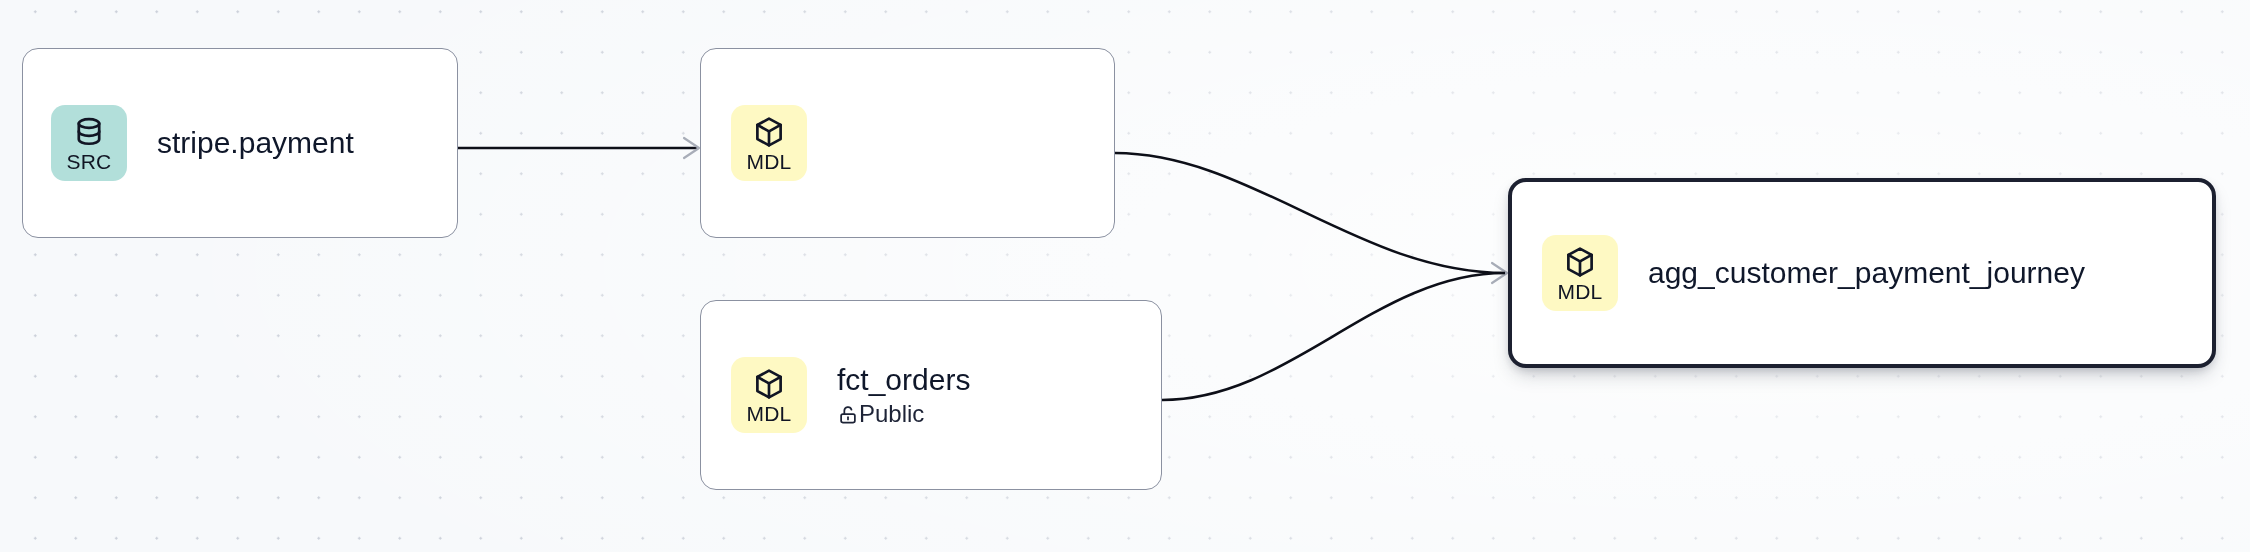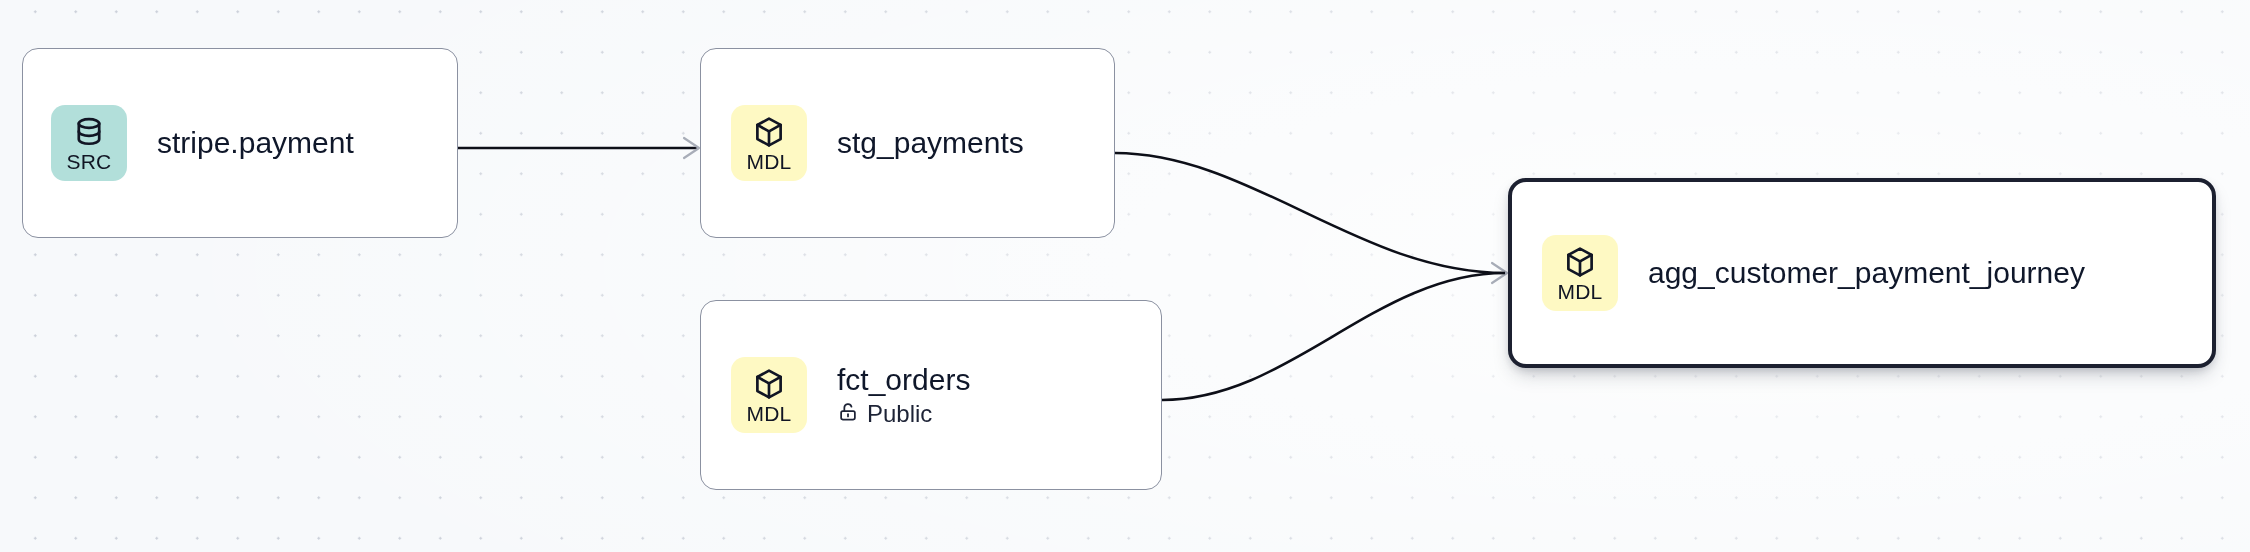--- a/index.html
+++ b/index.html
@@ -105,22 +105,21 @@
   }
   .node-title {
     font-size: 30px;
     line-height: 1.05;
     color: #0f172a;
     white-space: nowrap;
     font-family: "Liberation Sans", sans-serif;
   }
   .node-meta {
     display: flex;
-    align-items: flex-start;
-    gap: 8px;
+    align-items: flex-end;
     font-size: 24px;
     line-height: 1.05;
     color: #1d2336;
     white-space: nowrap;
   }
   .node-meta svg { display: block; flex: 0 0 auto; }
 </style>
 </head>
 <body>
 
@@ -160,23 +159,20 @@
   </div>
 
   <div class="node" style="left:700px; top:48px; width:415px; height:190px; padding-left:30px;">
     <div class="badge mdl">
       <svg width="34" height="34" viewBox="0 0 24 24" fill="none" stroke="#111524" stroke-width="1.9" stroke-linecap="round" stroke-linejoin="round">
         <path d="M12 2.6 20.2 7v10L12 21.4 3.8 17V7z"></path>
         <path d="M3.8 7 12 11.6 20.2 7"></path>
         <path d="M12 11.6v9.8"></path>
       </svg>
       <span class="badge-text">MDL</span>
-    </div>
-    <div class="node-body">
-      <div class="node-title">stg_payments</div>
     </div>
   </div>
 
   <div class="node" style="left:700px; top:300px; width:462px; height:190px; padding-left:30px;">
     <div class="badge mdl">
       <svg width="34" height="34" viewBox="0 0 24 24" fill="none" stroke="#111524" stroke-width="1.9" stroke-linecap="round" stroke-linejoin="round">
         <path d="M12 2.6 20.2 7v10L12 21.4 3.8 17V7z"></path>
         <path d="M3.8 7 12 11.6 20.2 7"></path>
         <path d="M12 11.6v9.8"></path>
       </svg>

